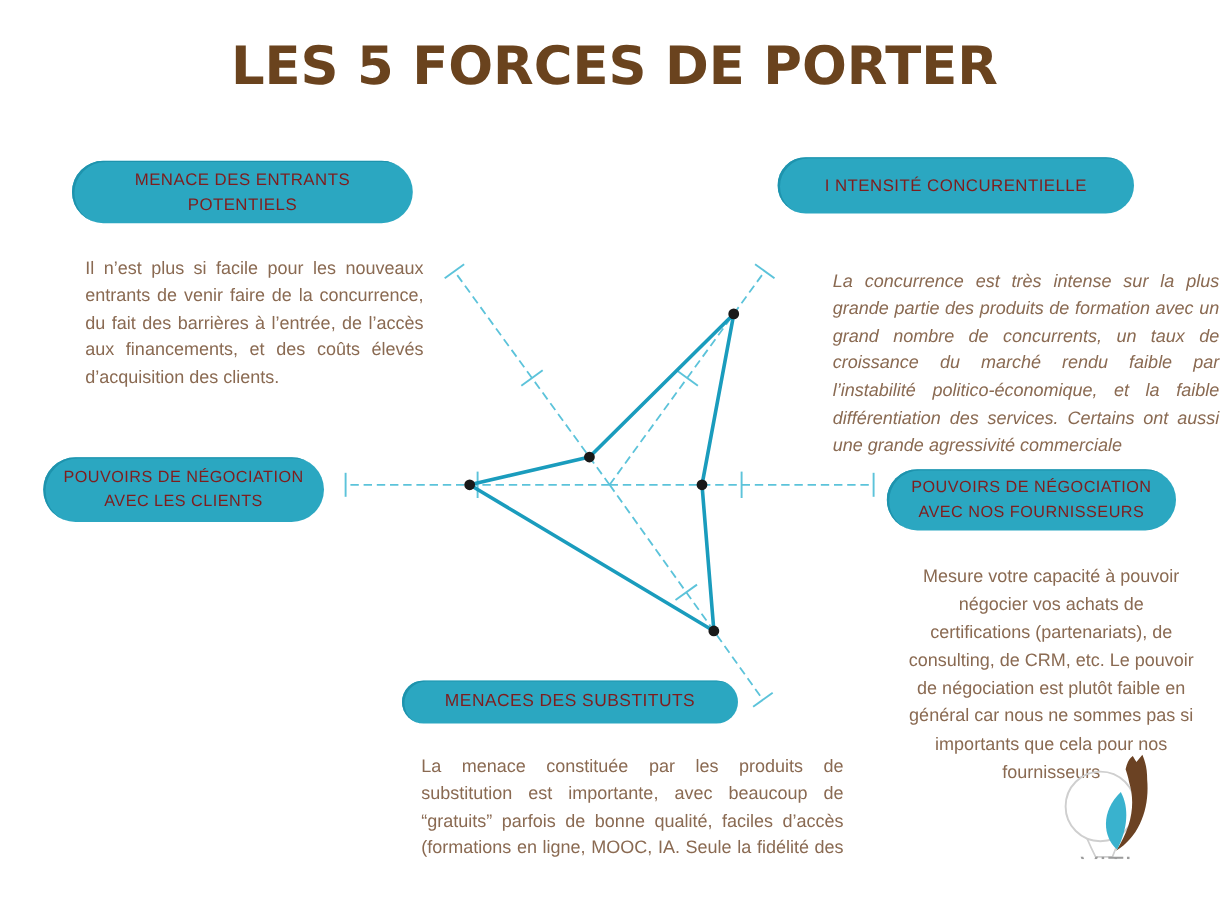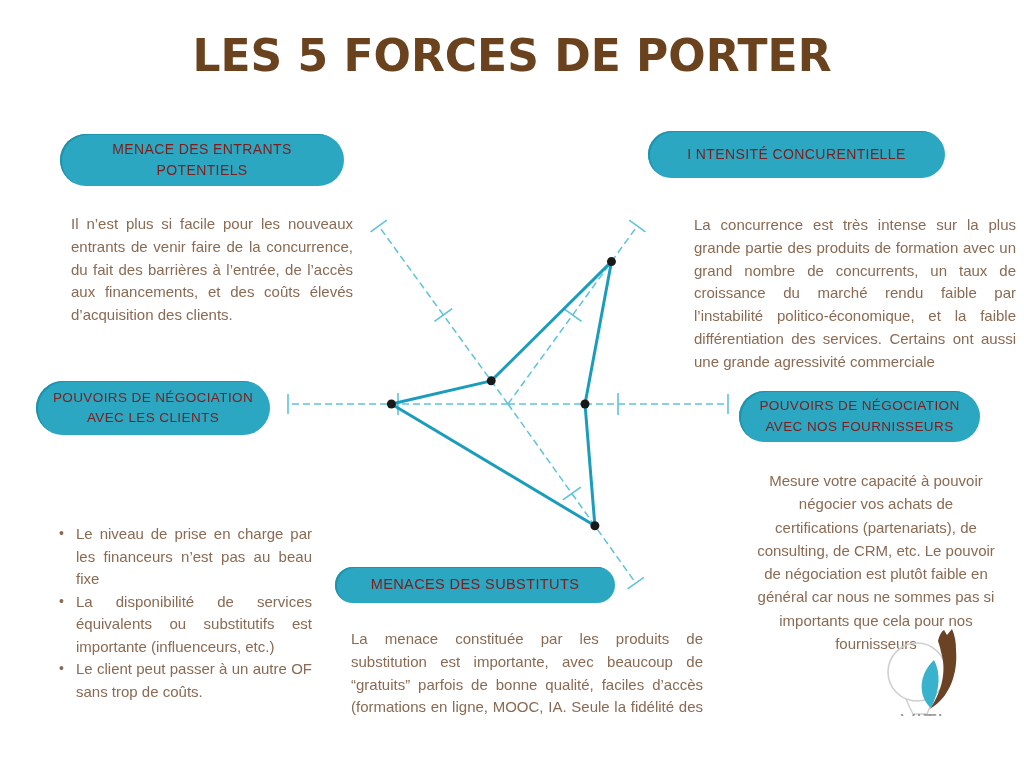--- a/index.html
+++ b/index.html
@@ -37,31 +37,26 @@
 
   <div class="badge" style="left:60px;top:134px;width:284px;height:52px;">
     <span>MENACE DES ENTRANTS
 POTENTIELS</span>
   </div>
   <p class="para" style="left:55px;top:197px;width:282px;">Il n’est plus si facile pour les nouveaux entrants de venir faire de la concurrence, du fait des barrières à l’entrée, de l’accès aux financements, et des coûts élevés d’acquisition des clients.</p>
 
   <div class="badge" style="left:648px;top:131px;width:297px;height:47px;">
     <span>I NTENSITÉ CONCURENTIELLE</span>
   </div>
-  <p class="para" style="left:678px;top:198px;width:322px;">La concurrence est très intense sur la plus grande partie des produits de formation avec un grand nombre de concurrents, un taux de croissance du marché rendu faible par l’instabilité politico-économique, et la faible différentiation des services. Certains ont aussi une grande agressivité commerciale</p>
+  <p class="para" style="left:678px;top:208px;width:322px;font-style:italic;">La concurrence est très intense sur la plus grande partie des produits de formation avec un grand nombre de concurrents, un taux de croissance du marché rendu faible par l’instabilité politico-économique, et la faible différentiation des services. Certains ont aussi une grande agressivité commerciale</p>
 
   <div class="badge" style="left:36px;top:381px;width:234px;height:54px;">
     <span style="font-size:13.5px">POUVOIRS DE NÉGOCIATION
 AVEC LES CLIENTS</span>
   </div>
-  <ul class="bullets" style="left:35px;top:523px;width:253px;">
-    <li>Le niveau de prise en charge par les financeurs n’est pas au beau fixe</li>
-    <li>La disponibilité de services équivalents ou substitutifs est importante (influenceurs, etc.)</li>
-    <li>Le client peut passer à un autre OF sans trop de coûts.</li>
-  </ul>
 
   <div class="badge" style="left:739px;top:391px;width:241px;height:51px;">
     <span style="font-size:13.5px">POUVOIRS DE NÉGOCIATION
 AVEC NOS FOURNISSEURS</span>
   </div>
   <p class="para ragged" style="left:741px;top:453px;width:238px;">Mesure votre capacité à pouvoir négocier vos achats de certifications (partenariats), de consulting, de CRM, etc. Le pouvoir de négociation est plutôt faible en général car nous ne sommes pas si importants que cela pour nos fournisseurs</p>
 
   <div class="badge" style="left:335px;top:567px;width:280px;height:36px;">
     <span style="font-size:14.5px">MENACES DES SUBSTITUTS</span>
   </div>

